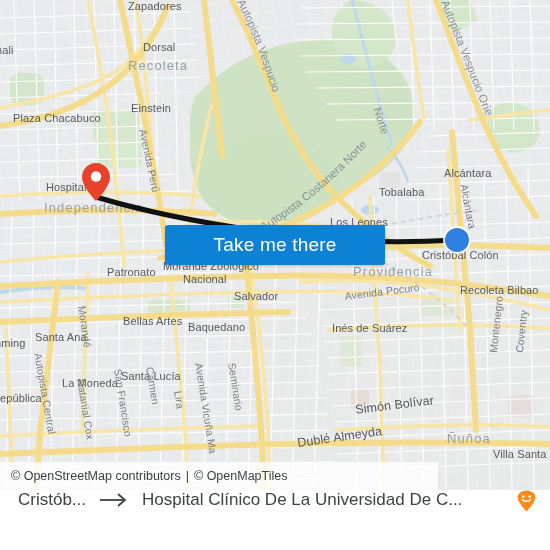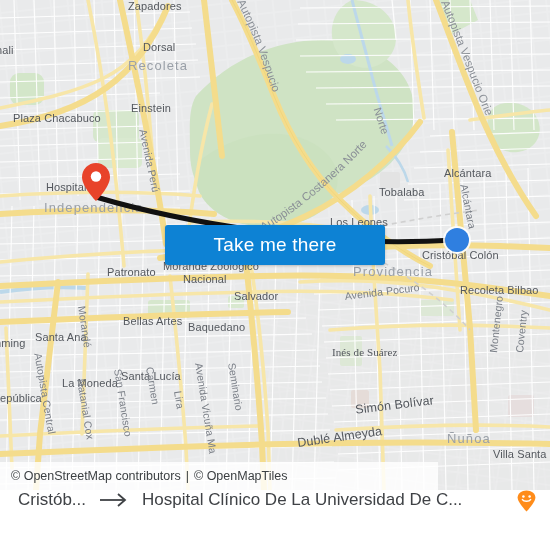--- a/index.html
+++ b/index.html
@@ -465,21 +465,21 @@
       <div class="lbl place" style="left:35px;top:331px;">Santa Ana</div>
       <div class="lbl place" style="left:121px;top:370px;">Santa Lucía</div>
       <div class="lbl place" style="left:62px;top:377px;">La Moneda</div>
       <div class="lbl place" style="left:-8px;top:392px;">República</div>
       <div class="lbl place" style="left:-8px;top:337px;">mming</div>
       <div class="lbl place" style="left:379px;top:186px;">Tobalaba</div>
       <div class="lbl place" style="left:444px;top:167px;">Alcántara</div>
       <div class="lbl place" style="left:330px;top:216px;">Los Leones</div>
       <div class="lbl place" style="left:422px;top:249px;">Cristóbal Colón</div>
       <div class="lbl place" style="left:460px;top:284px;">Recoleta Bilbao</div>
-      <div class="lbl place" style="left:332px;top:346px;font-family:Liberation Serif, serif;">Inés de Suárez</div>
+      <div class="lbl place" style="left:332px;top:322px;">Inés de Suárez</div>
       <div class="lbl place" style="left:355px;top:398px;font-size:12.5px;transform:rotate(-7deg);">Simón Bolívar</div>
       <div class="lbl place" style="left:297px;top:430px;font-size:12.5px;transform:rotate(-8deg);">Dublé Almeyda</div>
       <div class="lbl place" style="left:493px;top:448px;">Villa Santa</div>
 
       <div class="lbl street" style="left:149px;top:128px;transform:rotate(78deg);transform-origin:left top;">Avenida Perú</div>
       <div class="lbl street" style="left:88px;top:305px;transform:rotate(82deg);transform-origin:left top;">Morandé</div>
       <div class="lbl street" style="left:44px;top:352px;transform:rotate(80deg);transform-origin:left top;">Autopista Central</div>
       <div class="lbl street" style="left:87px;top:378px;transform:rotate(81deg);transform-origin:left top;">Natanial Cox</div>
       <div class="lbl street" style="left:124px;top:368px;transform:rotate(81deg);transform-origin:left top;">San Francisco</div>
       <div class="lbl street" style="left:156px;top:366px;transform:rotate(81deg);transform-origin:left top;">Carmen</div>

